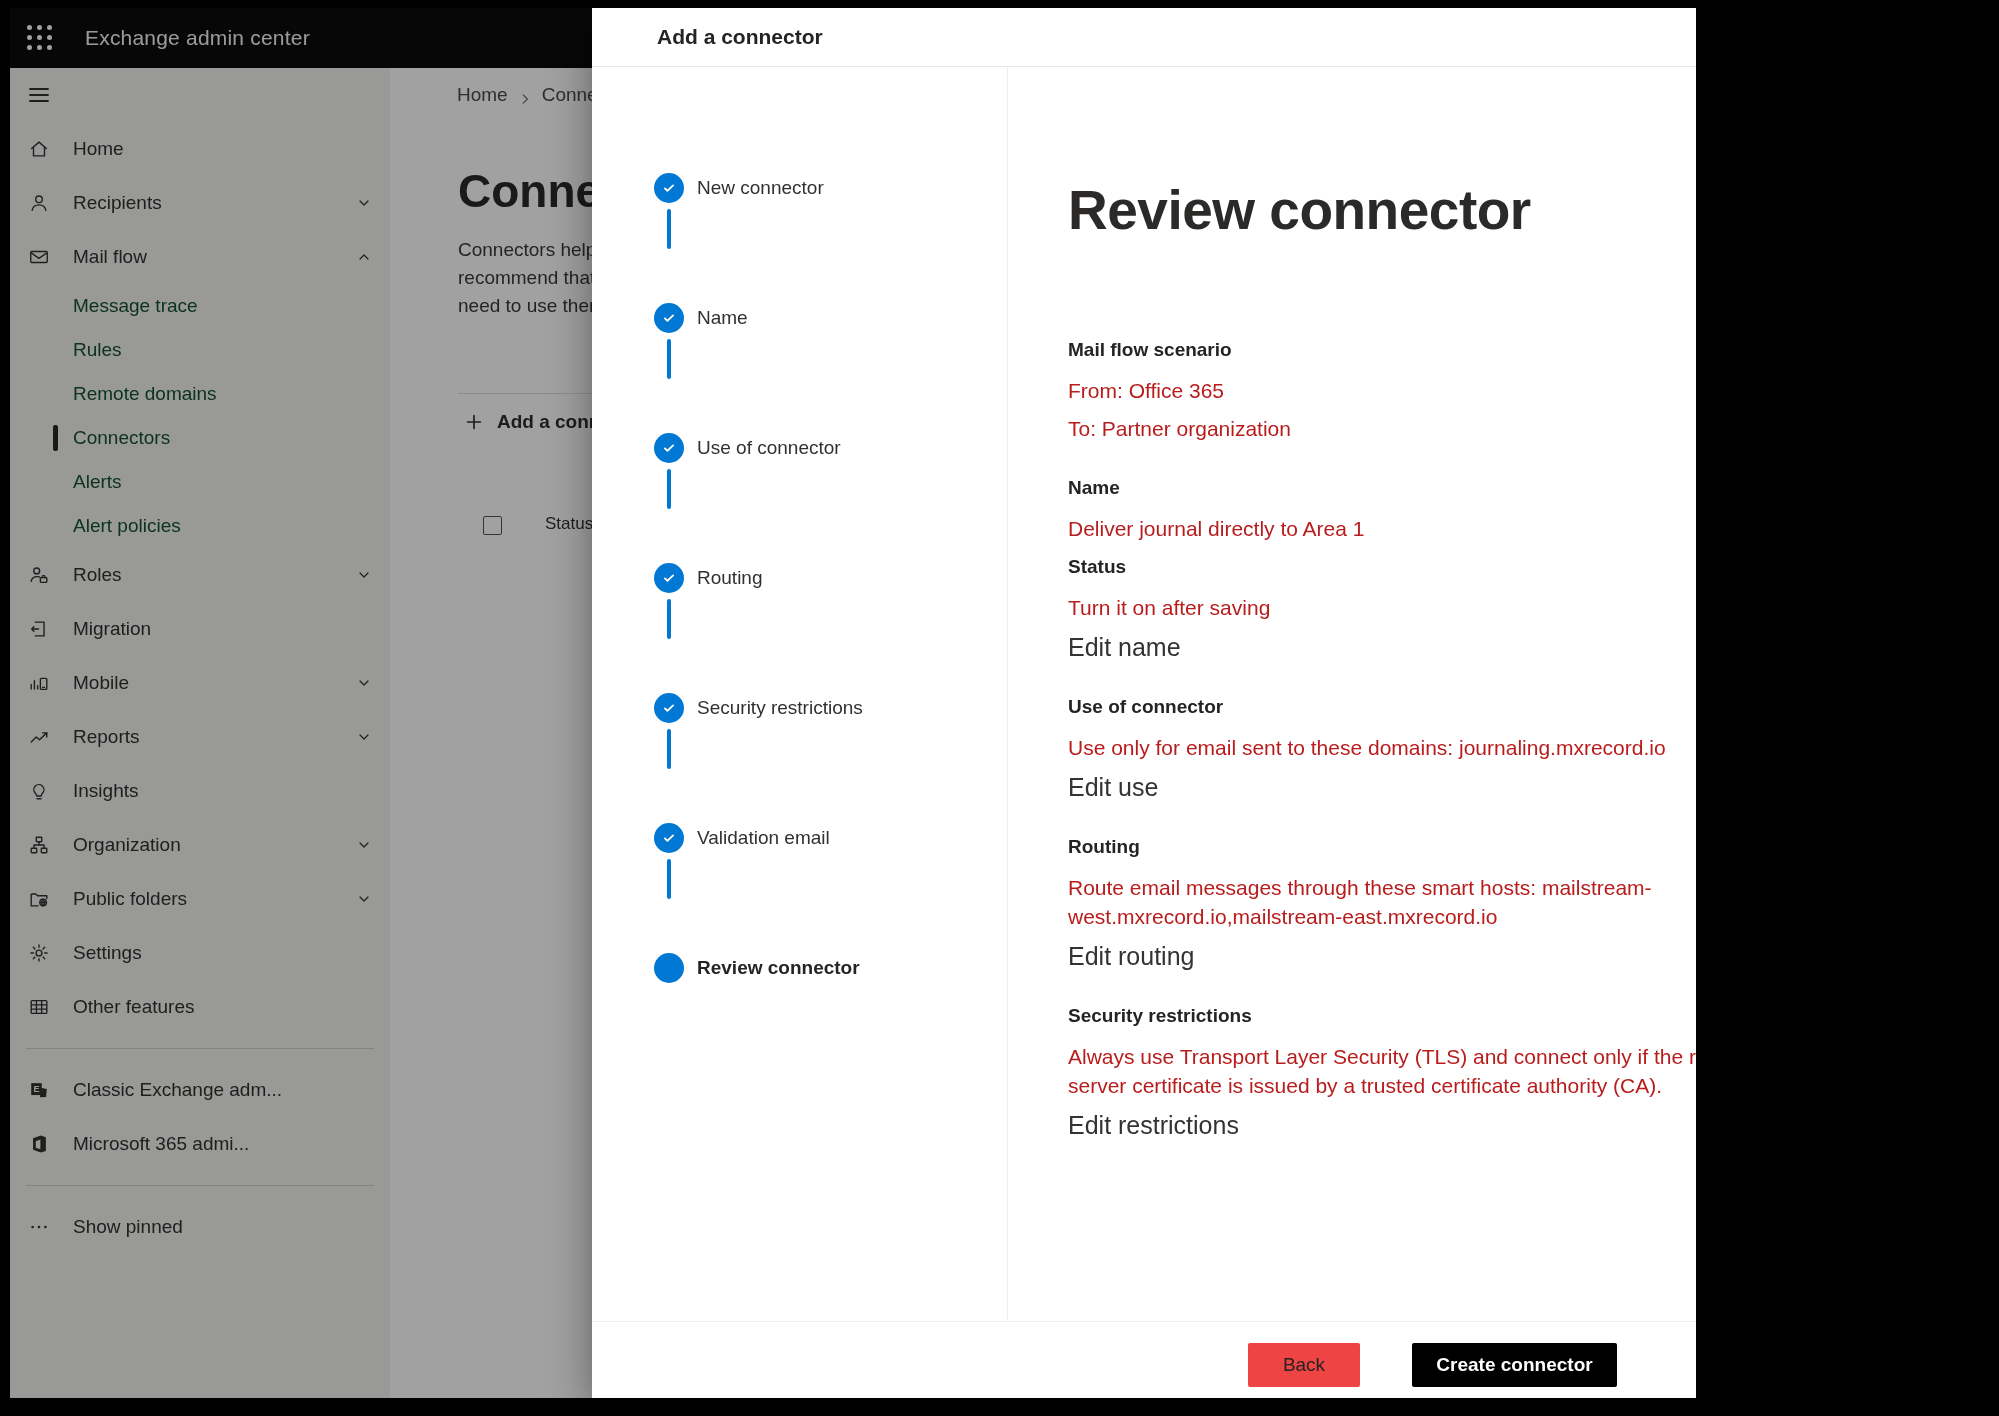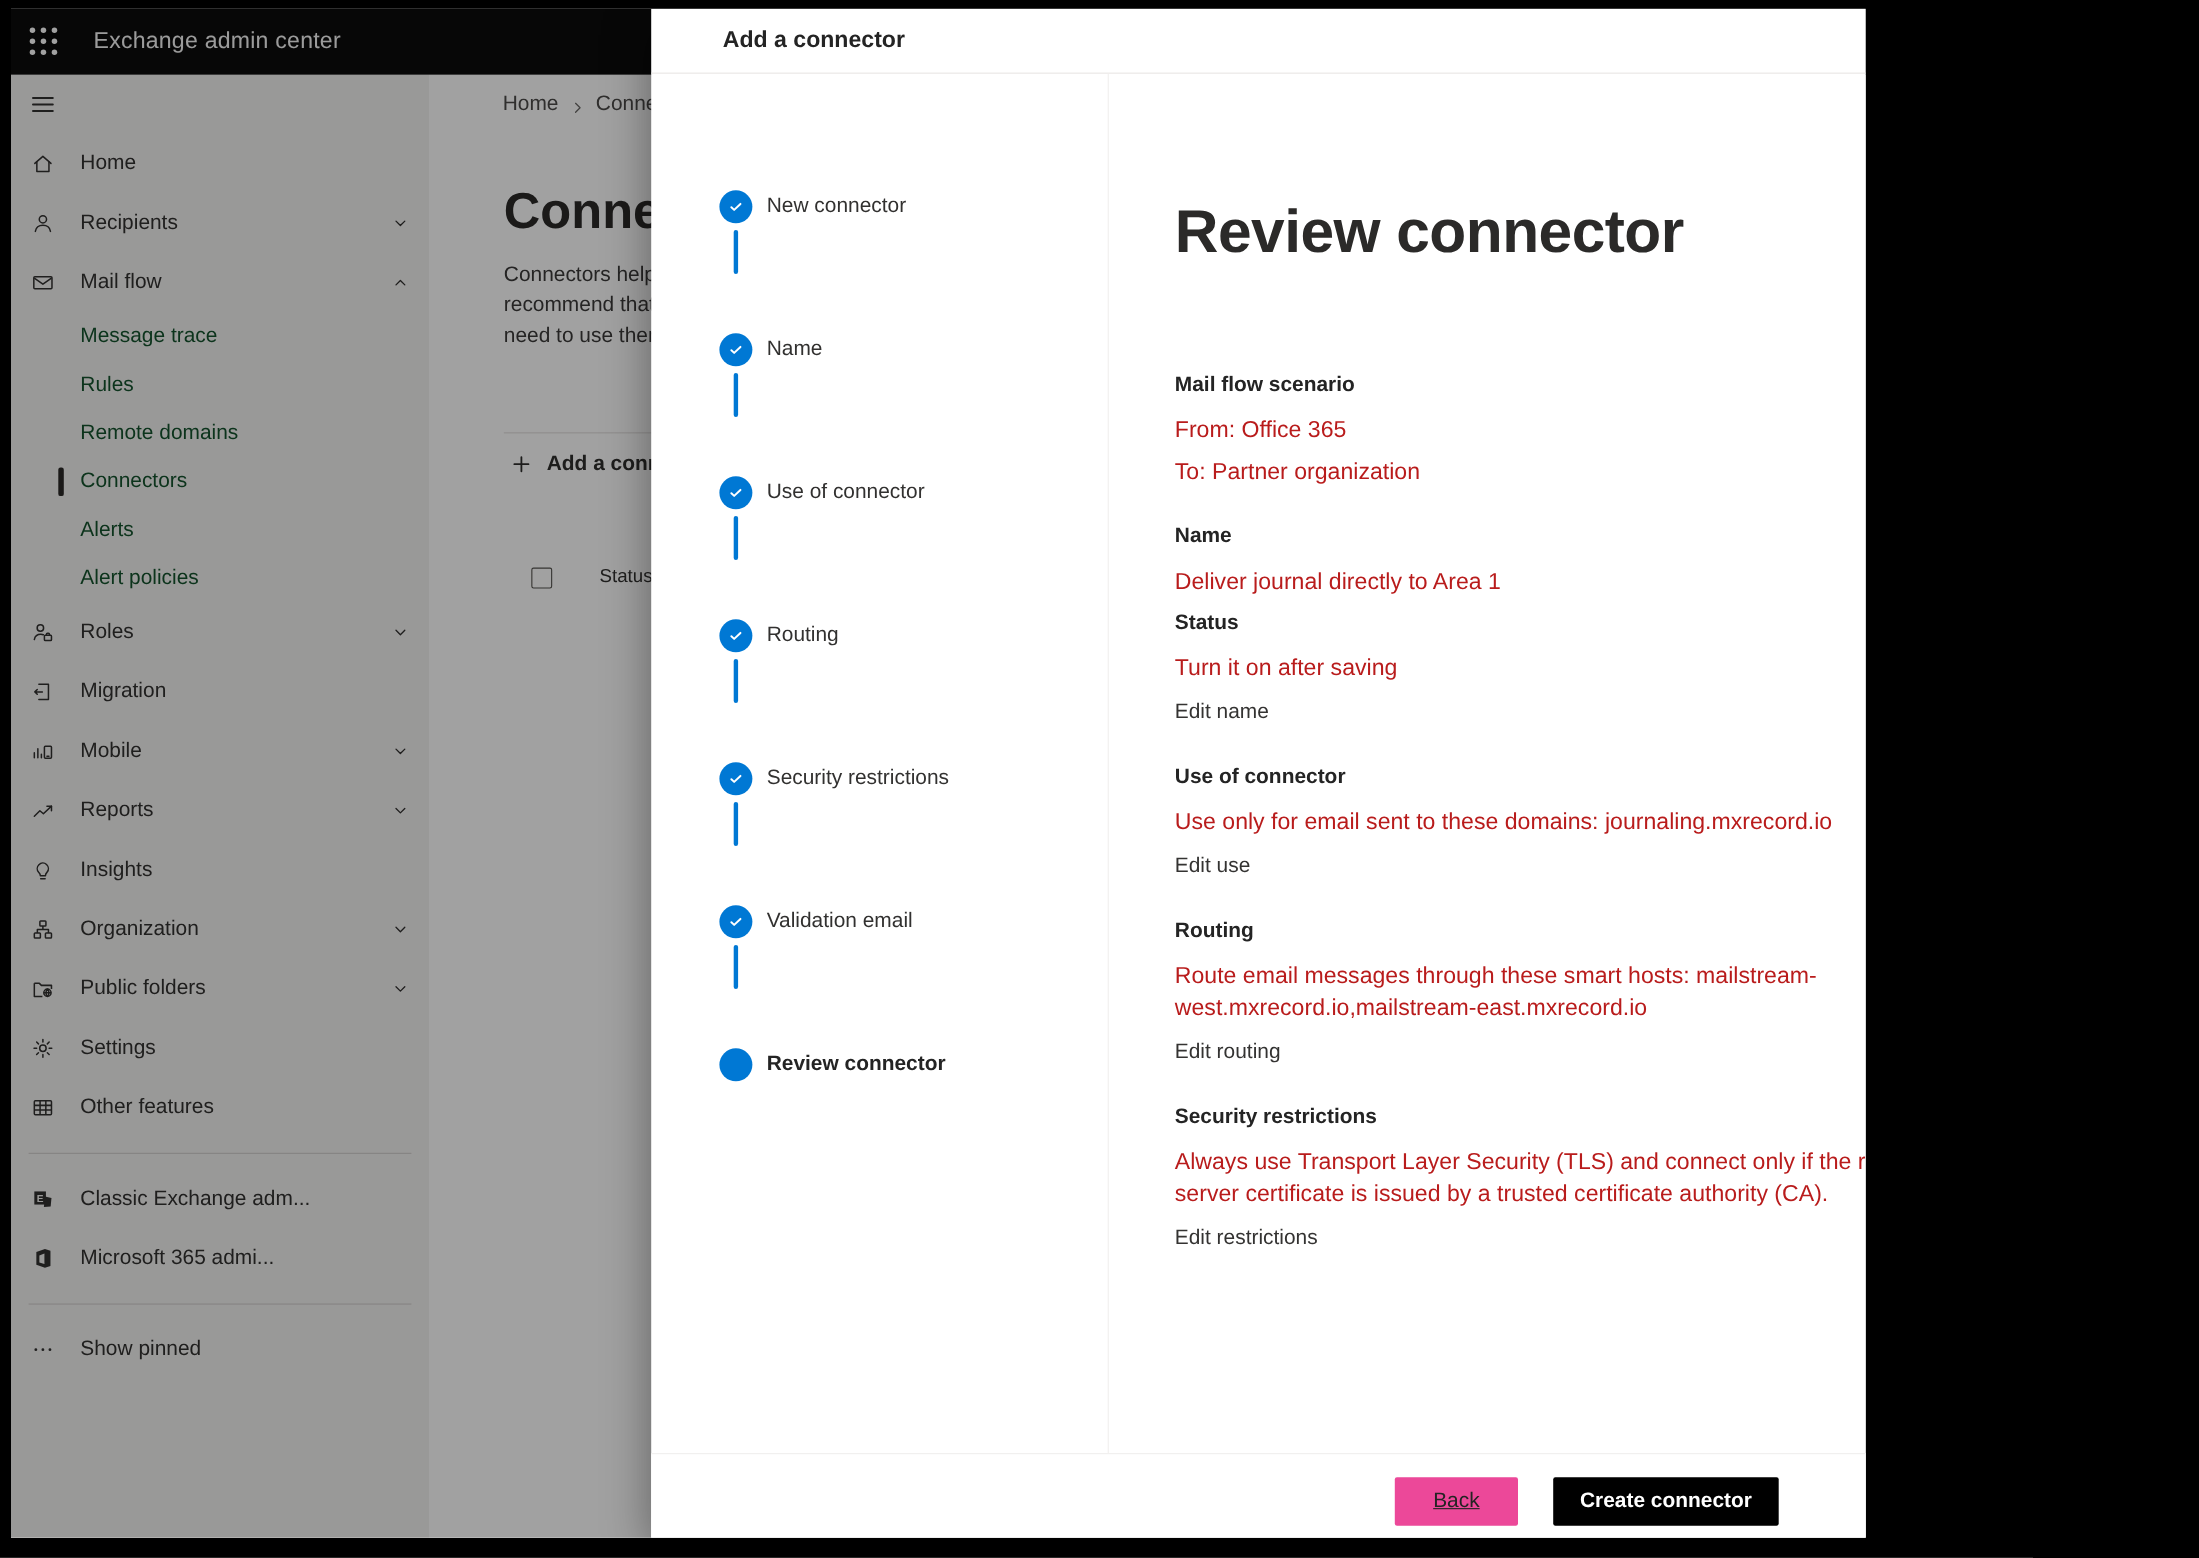--- a/index.html
+++ b/index.html
@@ -57,26 +57,26 @@
   .step.current .step-label{font-weight:700;color:#242424;}
 
   
   .review-panel{flex:1;padding:112px 80px 0 60px;overflow:hidden;}
   .review-h1{margin:0 0 94px 0;font-size:55px;line-height:62px;font-weight:700;color:#2b2a29;letter-spacing:-.5px;}
   .group{margin-top:30px;}
   .group.first{margin-top:0;}
   .group.cont{margin-top:8px;}
   .g-title{font-size:19px;font-weight:700;color:#242424;line-height:29px;margin:0 0 12px 0;}
   .g-line{font-size:21px;color:#b91c1c;line-height:29px;margin:0 0 9px 0;max-width:810px;}
-  .g-link{display:inline-block;font-size:19px;color:#343332;line-height:29px;margin-top:2px;cursor:pointer;}
+  .g-link{display:inline-block;font-size:25px;color:#343332;line-height:29px;margin-top:2px;cursor:pointer;}
 
   
   .dlg-footer{position:absolute;left:0;right:0;bottom:0;height:76px;border-top:1px solid #f0efee;background:#fff;}
   .btn{position:absolute;top:21px;height:44px;border:none;border-radius:2px;font-family:inherit;font-size:19px;cursor:pointer;}
-  .btn-back{left:676px;width:112px;background:#ec4899;color:#242424;text-decoration:underline;}
+  .btn-back{left:656px;width:112px;background:#ef4444;color:#242424;}
   .btn-create{left:820px;width:205px;background:#000000;color:#fff;font-weight:600;}
 </style>
 </head>
 <body>
 
 <div class="screen">
 
   <div class="topbar">
     <div class="waffle">
       <i></i>

